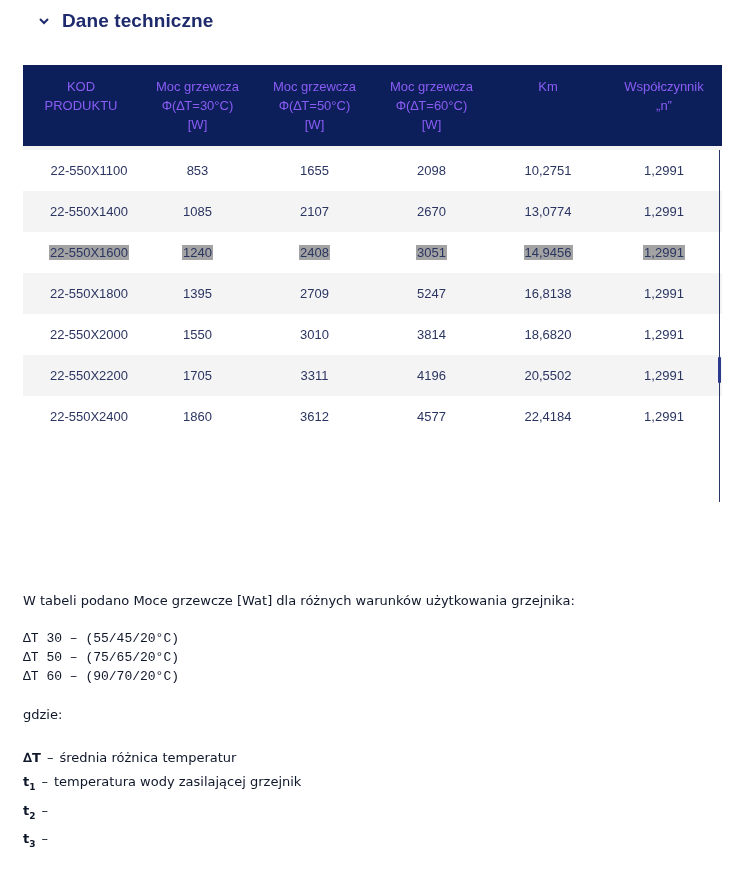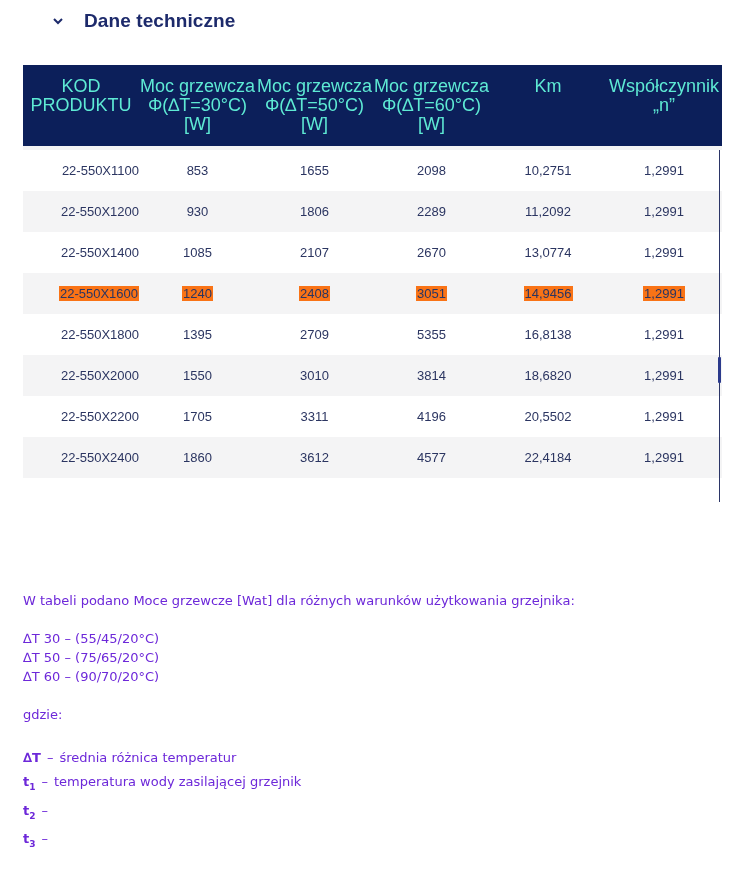--- a/index.html
+++ b/index.html
@@ -1,41 +1,41 @@
 <!DOCTYPE html>
 <html><head>
 <meta charset="utf-8">
 <style>
   * { box-sizing: border-box; margin: 0; padding: 0; }
   html, body { width: 752px; height: 883px; background: #ffffff; overflow: hidden; }
   body { font-family: "Liberation Sans", sans-serif; color: #1f2a5c; position: relative; }
 
-  .section-header { position: absolute; left: 52px; top: 10px; display: flex; align-items: center; cursor: pointer; gap: 8px; }
+  .section-header { position: absolute; left: 38px; top: 10px; display: flex; align-items: center; cursor: pointer; }
   .chevron { width: 12px; height: 12px; margin-right: 12px; display: inline-block; }
   .section-title { font-size: 19px; font-weight: bold; color: #1d2a6b; letter-spacing: 0.1px; }
 
   .table-wrap { position: absolute; left: 23px; top: 65px; width: 699px; height: 450px; overflow: hidden; }
   table { width: 699px; border-collapse: collapse; table-layout: fixed; }
   thead tr { background: #0c1f5a; height: 81px; }
-  th { color: #5eead4; font-weight: normal; font-size: 18px; line-height: 19px; vertical-align: top; padding-top: 12px; text-align: center; }
+  th { color: #8b5cf6; font-weight: normal; font-size: 13px; line-height: 19px; vertical-align: top; padding-top: 12px; text-align: center; }
   tbody tr.spacer { height: 4px; background: #f4f4f5; }
   tbody tr.data { height: 41px; }
   tbody tr.data:nth-child(odd) { background: #f4f4f5; }
   tbody tr.data:nth-child(even) { background: #ffffff; }
   td { text-align: center; font-size: 13px; color: #2b3561; vertical-align: middle; }
-  td.code { text-align: right; padding-left: 16px; }
-  .hl { background: #f97316; padding: 0 1px; }
+  td.code { text-align: center; padding-left: 16px; }
+  .hl { background: #a3a3a3; padding: 0 1px; }
 
   .scroll-track { position: absolute; left: 719px; top: 150px; width: 1px; height: 352px; background: #2b3567; }
   .scroll-thumb { position: absolute; left: 718px; top: 357px; width: 3px; height: 26px; background: #2b3a8c; border-radius: 1px; }
 
-  .notes { position: absolute; left: 23px; top: 591px; font-family: "DejaVu Sans", sans-serif; font-size: 13px; color: #6d28d9; }
+  .notes { position: absolute; left: 23px; top: 591px; font-family: "DejaVu Sans", sans-serif; font-size: 13px; color: #0f172a; }
   .notes p { line-height: 19px; }
   .notes .intro { margin-bottom: 19px; }
-  .notes .conds { margin-bottom: 19px; }
+  .notes .conds { margin-bottom: 19px; font-family: Liberation Mono, monospace; }
   .notes .where { margin-bottom: 22px; }
   .legend-row { line-height: 24px; display: flex; align-items: baseline; }
   .legend-sym { font-weight: bold; margin-right: 6px; }
   .legend-sym sub { font-size: 9px; }
   .legend-dash { margin-right: 6px; }
 </style>
 </head>
 <body>
 
 <div class="section-header">
@@ -91,48 +91,40 @@
         </tr>
     <tr class="data">
           <td class="code"><span>22-550X1100</span></td>
           <td><span>853</span></td>
           <td><span>1655</span></td>
           <td><span>2098</span></td>
           <td><span>10,2751</span></td>
           <td><span>1,2991</span></td>
         </tr>
         <tr class="data">
-          <td class="code"><span>22-550X1200</span></td>
-          <td><span>930</span></td>
-          <td><span>1806</span></td>
-          <td><span>2289</span></td>
-          <td><span>11,2092</span></td>
-          <td><span>1,2991</span></td>
-        </tr>
-        <tr class="data">
           <td class="code"><span>22-550X1400</span></td>
           <td><span>1085</span></td>
           <td><span>2107</span></td>
           <td><span>2670</span></td>
           <td><span>13,0774</span></td>
           <td><span>1,2991</span></td>
         </tr>
         <tr class="data">
           <td class="code"><span class="hl">22-550X1600</span></td>
           <td><span class="hl">1240</span></td>
           <td><span class="hl">2408</span></td>
           <td><span class="hl">3051</span></td>
           <td><span class="hl">14,9456</span></td>
           <td><span class="hl">1,2991</span></td>
         </tr>
         <tr class="data">
           <td class="code"><span>22-550X1800</span></td>
           <td><span>1395</span></td>
           <td><span>2709</span></td>
-          <td><span>5355</span></td>
+          <td><span>5247</span></td>
           <td><span>16,8138</span></td>
           <td><span>1,2991</span></td>
         </tr>
         <tr class="data">
           <td class="code"><span>22-550X2000</span></td>
           <td><span>1550</span></td>
           <td><span>3010</span></td>
           <td><span>3814</span></td>
           <td><span>18,6820</span></td>
           <td><span>1,2991</span></td>

